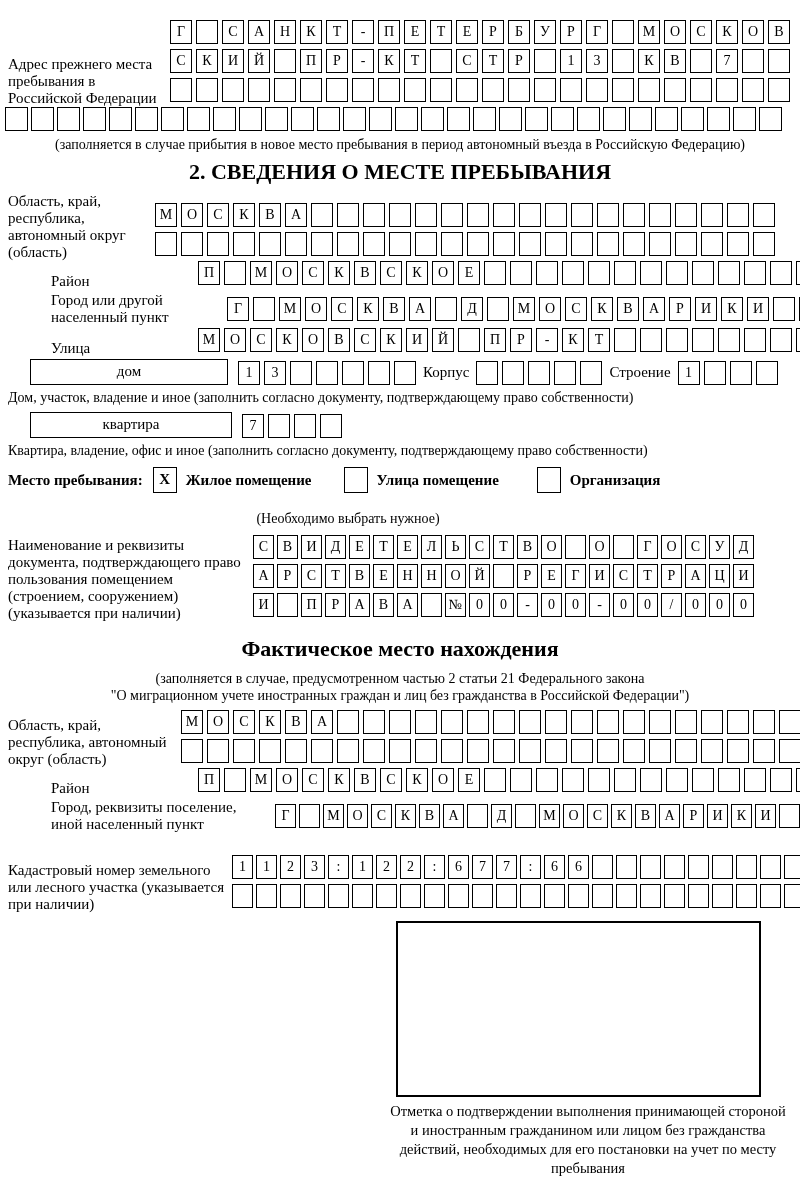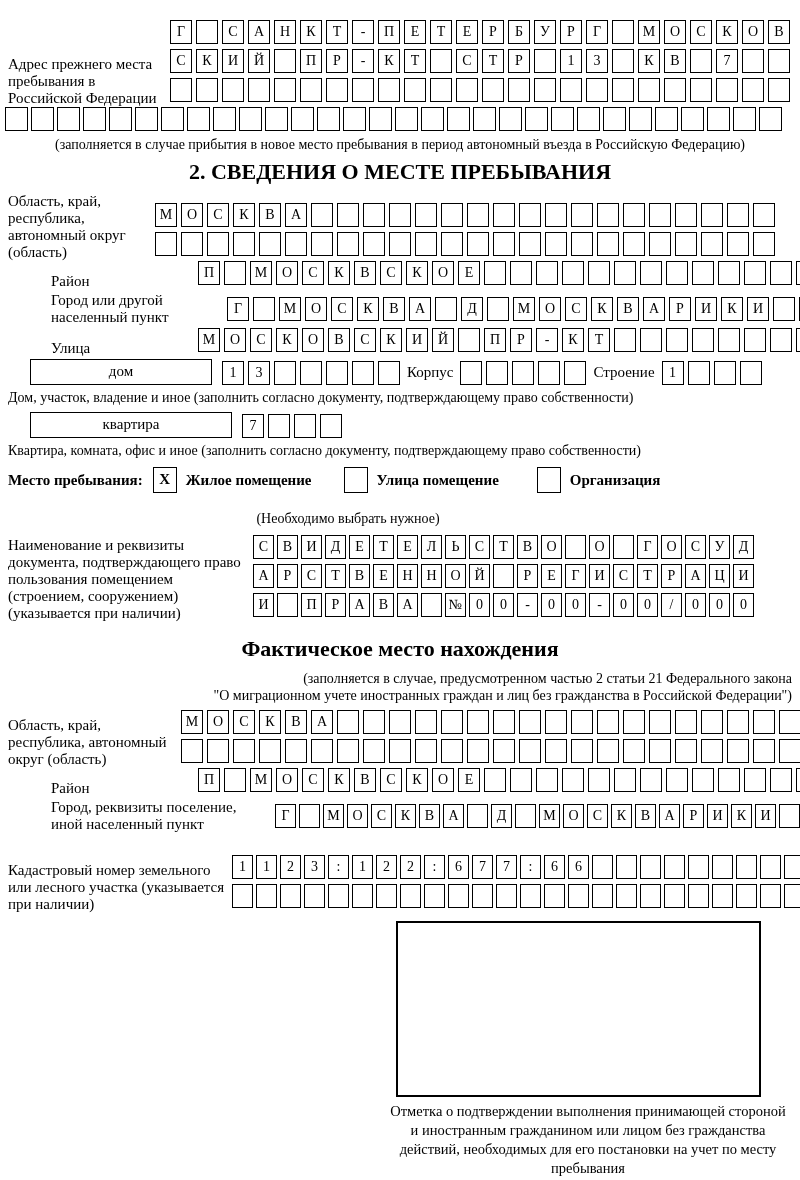--- a/index.html
+++ b/index.html
@@ -18,33 +18,33 @@
   .docrow .cell{width:21px;}
   .narrow22 .cell{width:21px;}
   .narrow22{gap:3px;}
   .caption{font-size:14px;line-height:17px;}
   .caption.center{text-align:center;}
   .title{font-weight:bold;font-size:22px;text-align:center;margin:6px 0 8px 0;}
   .lw160{width:162px;} .lw147{width:147px;} .lw176{width:176px;} .lw245{width:245px;}
   .lw172{width:173px;} .lw222{width:224px;}
   .fieldbox{border:1.6px solid #000;box-sizing:border-box;height:26px;line-height:23px;
             text-align:center;font-size:15px;flex:0 0 auto;}
-  .housebox{width:182px;margin-right:10px;}
+  .housebox{width:198px;margin-right:10px;}
   .aptbox{width:202px;margin-right:10px;}
   .inline-label{font-size:15px;line-height:26px;margin:0 7px;flex:0 0 auto;}
   .houserow{margin-left:22px;margin-bottom:4px;}
   .houserow .cellrow{margin-bottom:0;}
   .stayrow{display:flex;align-items:center;margin-top:8px;font-weight:bold;}
   .checkbox{width:24px;height:26px;border:1.6px solid #000;box-sizing:border-box;text-align:center;
             font-size:15px;line-height:23px;flex:0 0 auto;}
   .staylabel{font-size:15px;margin-right:10px;}
   .optlabel{font-size:15px;margin-left:9px;}
   .note{width:360px;margin-left:160px;text-align:center;font-size:14px;margin-top:18px;margin-bottom:6px;}
   .docblock{margin-top:8px;}
-  .actual-notes{font-size:14px;line-height:17px;text-align:right;margin-bottom:6px;}
+  .actual-notes{font-size:14px;line-height:17px;text-align:center;margin-bottom:6px;}
   .cad-rows{margin-top:20px;}
   .markbox{margin-left:388px;margin-top:8px;width:365px;height:176px;border:2px solid #000;box-sizing:border-box;}
   .markcaption{margin-left:382px;width:396px;text-align:center;font-size:14.5px;line-height:19px;margin-top:5px;} .mb2{margin-bottom:2px;margin-left:43px;}
 </style>
 </head>
 <body>
 
 <div class="page">
 
 
@@ -346,21 +346,21 @@
 
   <div class="frow houserow" style="margin-top:6px;">
     <div class="fieldbox aptbox">квартира</div>
     <div class="cellrow">
         <span class="cell">7</span>
         <span class="cell"></span>
         <span class="cell"></span>
         <span class="cell"></span>
       </div>
   </div>
-  <div class="caption">Квартира, комната, офис и иное (заполнить согласно документу, подтверждающему право собственности)</div>
+  <div class="caption">Квартира, владение, офис и иное (заполнить согласно документу, подтверждающему право собственности)</div>
 
   <div class="stayrow">
     <span class="staylabel">Место пребывания:</span>
     <span class="checkbox">X</span>
     <span class="optlabel" style="margin-right:32px;">Жилое помещение</span>
     <span class="checkbox"></span>
     <span class="optlabel" style="margin-right:38px;">Улица помещение</span>
     <span class="checkbox"></span>
     <span class="optlabel">Организация</span>
   </div>

